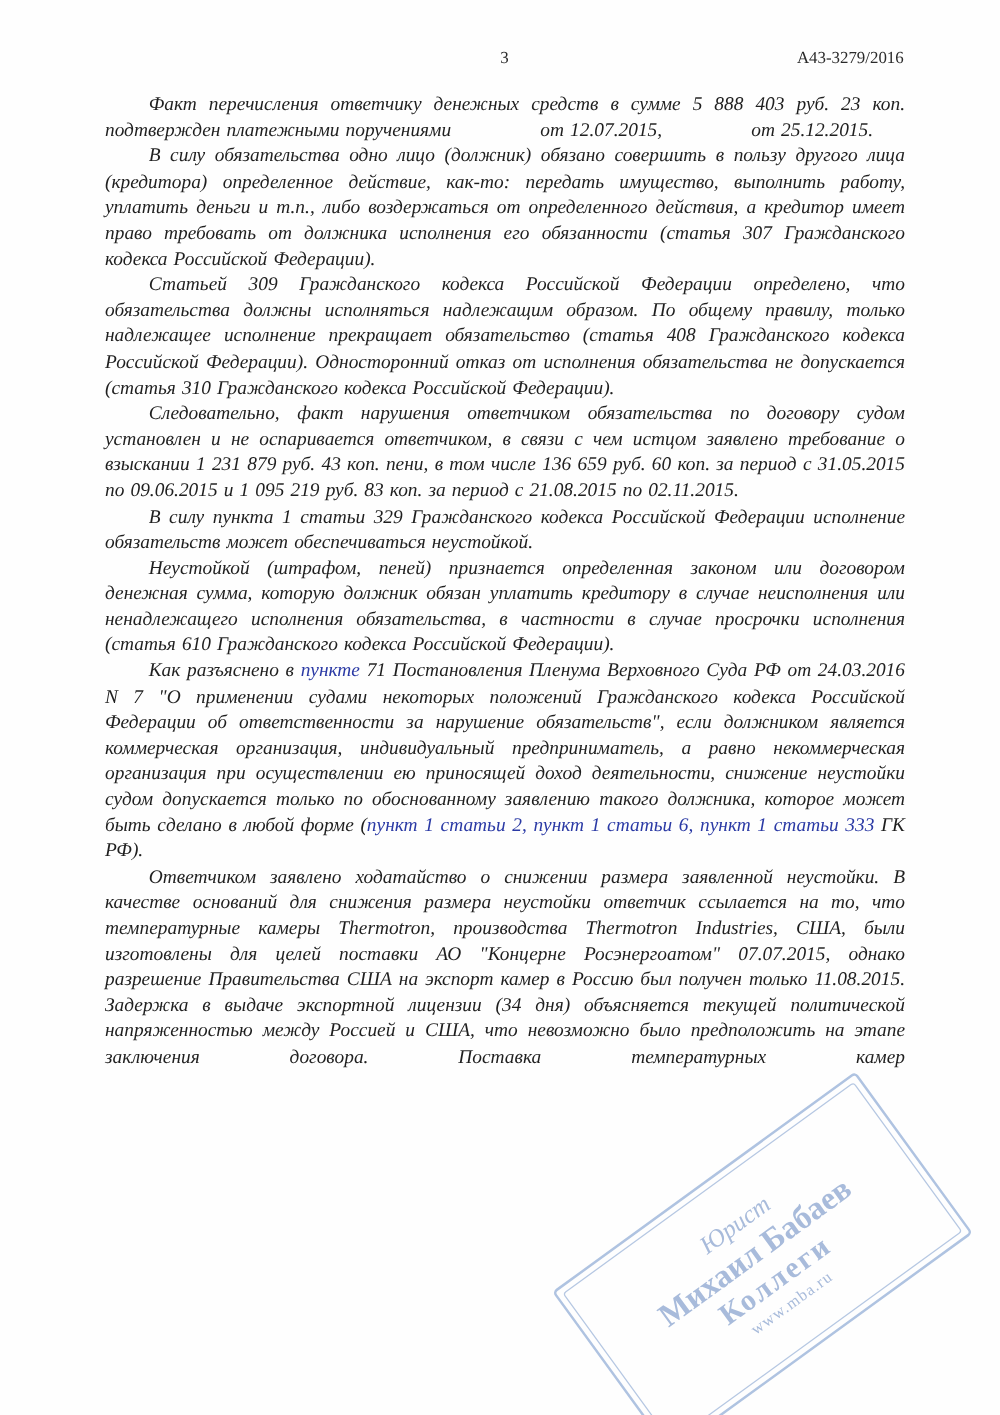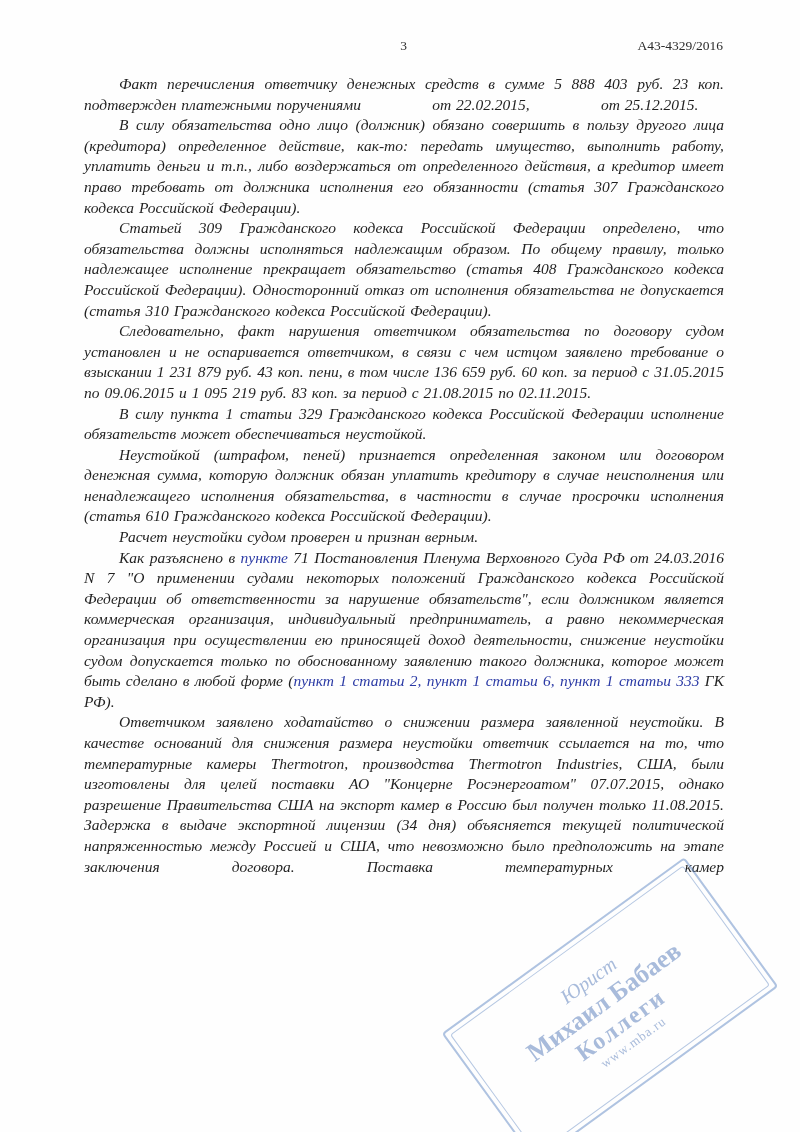--- a/index.html
+++ b/index.html
@@ -101,31 +101,30 @@
   .stamp-line-2 { font-size: 24px; font-weight: bold; letter-spacing: 2px; }
   .stamp-line-3 { font-size: 13px; letter-spacing: 1px; }
 </style>
 </head>
 <body>
 
 <div class="page">
 
   <div class="header-row">
     <span class="page-number">3</span>
-    <span class="case-number">А43-4329/2016</span>
+    <span class="case-number">А43-3279/2016</span>
   </div>
 
   <div class="content" id="content">
-      <p><span class="seg">Факт перечисления ответчику денежных средств в сумме 5 888 403 руб. 23 коп. подтвержден платежными поручениями</span><span class="gap"></span><span class="seg">от 22.02.2015,</span><span class="gap"></span><span class="seg">от 25.12.2015.</span></p>
+      <p><span class="seg">Факт перечисления ответчику денежных средств в сумме 5 888 403 руб. 23 коп. подтвержден платежными поручениями</span><span class="gap"></span><span class="seg">от 12.07.2015,</span><span class="gap"></span><span class="seg">от 25.12.2015.</span></p>
       <p><span class="seg">В силу обязательства одно лицо (должник) обязано совершить в пользу другого лица (кредитора) определенное действие, как-то: передать имущество, выполнить работу, уплатить деньги и т.п., либо воздержаться от определенного действия, а кредитор имеет право требовать от должника исполнения его обязанности (статья 307 Гражданского кодекса Российской Федерации).</span></p>
       <p><span class="seg">Статьей 309 Гражданского кодекса Российской Федерации определено, что обязательства должны исполняться надлежащим образом. По общему правилу, только надлежащее исполнение прекращает обязательство (статья 408 Гражданского кодекса Российской Федерации). Односторонний отказ от исполнения обязательства не допускается (статья 310 Гражданского кодекса Российской Федерации).</span></p>
       <p><span class="seg">Следовательно, факт нарушения ответчиком обязательства по договору судом установлен и не оспаривается ответчиком, в связи с чем истцом заявлено требование о взыскании 1 231 879 руб. 43 коп. пени, в том числе 136 659 руб. 60 коп. за период с 31.05.2015 по 09.06.2015 и 1 095 219 руб. 83 коп. за период с 21.08.2015 по 02.11.2015.</span></p>
       <p><span class="seg">В силу пункта 1 статьи 329 Гражданского кодекса Российской Федерации исполнение обязательств может обеспечиваться неустойкой.</span></p>
       <p><span class="seg">Неустойкой (штрафом, пеней) признается определенная законом или договором денежная сумма, которую должник обязан уплатить кредитору в случае неисполнения или ненадлежащего исполнения обязательства, в частности в случае просрочки исполнения (статья 610 Гражданского кодекса Российской Федерации).</span></p>
-      <p><span class="seg">Расчет неустойки судом проверен и признан верным.</span></p>
       <p><span class="seg">Как разъяснено в </span><span class="seg link">пункте</span><span class="seg"> 71 Постановления Пленума Верховного Суда РФ от 24.03.2016 N 7 "О применении судами некоторых положений Гражданского кодекса Российской Федерации об ответственности за нарушение обязательств", если должником является коммерческая организация, индивидуальный предприниматель, а равно некоммерческая организация при осуществлении ею приносящей доход деятельности, снижение неустойки судом допускается только по обоснованному заявлению такого должника, которое может быть сделано в любой форме (</span><span class="seg link">пункт 1 статьи 2, пункт 1 статьи 6, пункт 1 статьи 333</span><span class="seg"> ГК РФ).</span></p>
       <p class="justify-last"><span class="seg">Ответчиком заявлено ходатайство о снижении размера заявленной неустойки. В качестве оснований для снижения размера неустойки ответчик ссылается на то, что температурные камеры Thermotron, производства Thermotron Industries, США, были изготовлены для целей поставки АО "Концерне Росэнергоатом" 07.07.2015, однако разрешение Правительства США на экспорт камер в Россию был получен только 11.08.2015. Задержка в выдаче экспортной лицензии (34 дня) объясняется текущей политической напряженностью между Россией и США, что невозможно было предположить на этапе заключения договора. Поставка температурных камер</span></p>
     </div>
 
   <div class="stamp">
     <div class="stamp-text" id="stamp-text">
         <div class="stamp-line-0">Юрист</div>
         <div class="stamp-line-1">Михаил Бабаев</div>
         <div class="stamp-line-2">Коллеги</div>
         <div class="stamp-line-3">www.mba.ru</div>

